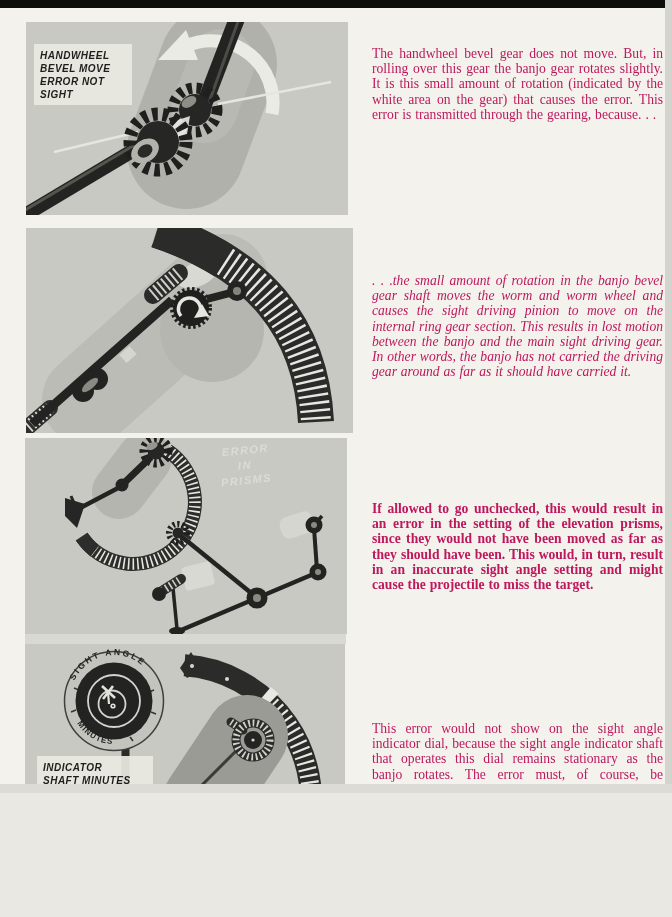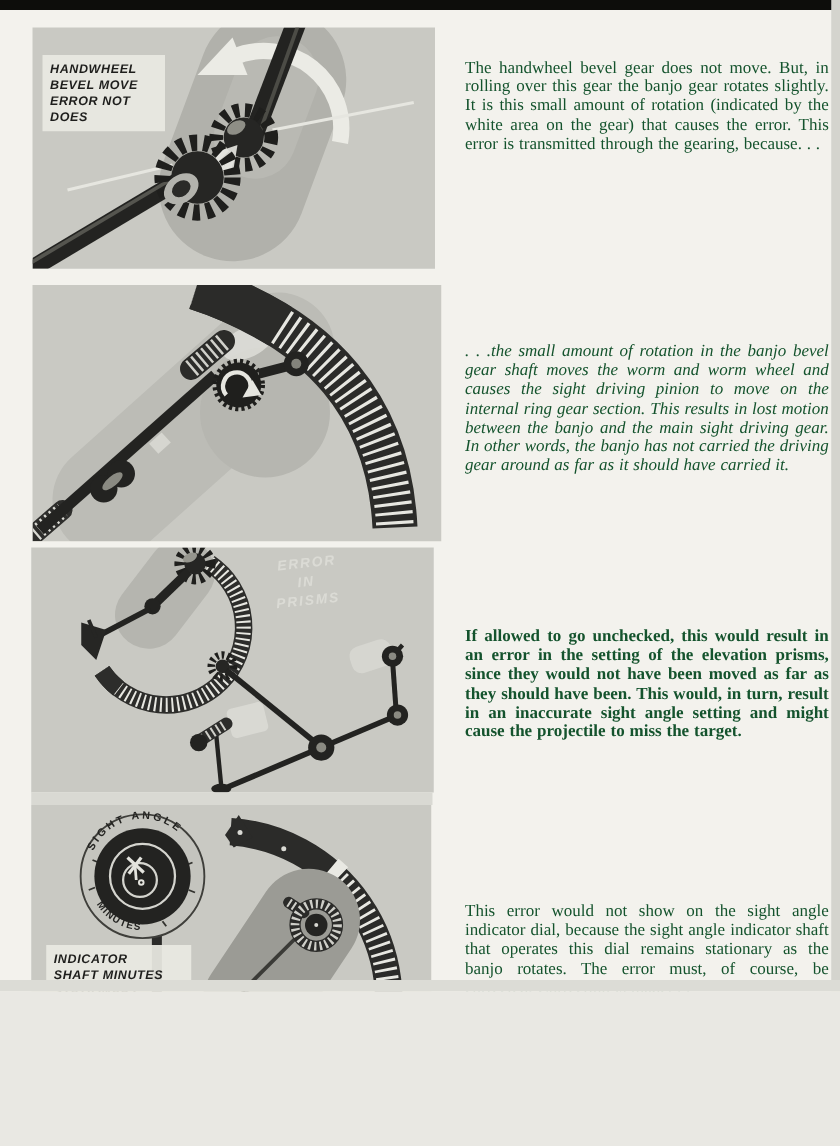--- a/index.html
+++ b/index.html
@@ -17,21 +17,21 @@
   .panel svg{position:absolute;left:0;top:0;}
   .panel-gap{position:absolute;background:#d9d9d3;}
   .fig-label{
     position:absolute;background:rgba(234,233,226,0.93);color:#1e1e1c;
     font:italic bold 10px/13px "Liberation Sans", sans-serif;
     letter-spacing:.5px;padding:5px 6px 4px 6px;
   }
   .fig-label span{display:block;white-space:nowrap;}
   .para{
     position:absolute;left:372px;width:291px;
-    font-size:13.6px;line-height:15.2px;color:#14532d;
+    font-size:13.6px;line-height:15.2px;color:#be185d;
     text-align:justify;word-spacing:.5px;
   }
   .page-number{
     position:absolute;left:0;top:882px;width:672px;text-align:center;
     font-size:14px;color:#8b5cf6;letter-spacing:1px;
   }
 </style>
 </head>
 <body>
 
@@ -68,21 +68,21 @@
         <circle cx="132" cy="120" r="28" stroke="#1f1f1d" stroke-width="13" stroke-dasharray="5.5 5" fill="none"></circle>
         <circle cx="132" cy="120" r="21" fill="#262624"></circle>
         <ellipse cx="119" cy="129" rx="15" ry="11" fill="#b3b3ad" transform="rotate(-35 119 129)"></ellipse>
         <ellipse cx="119" cy="129" rx="8" ry="6" fill="#2a2a28" transform="rotate(-35 119 129)"></ellipse>
       </g>
     </svg>
     <div class="fig-label" style="left:8px;top:22px;width:86px;">
       <span>HANDWHEEL</span>
       <span>BEVEL MOVE</span>
       <span>ERROR NOT</span>
-      <span>DOES</span>
+      <span>SIGHT</span>
     </div>
   </div>
 
   <div class="panel" style="left:26px;top:228px;width:327px;height:205px;">
     <svg width="327" height="205" viewBox="0 0 327 205">
       <line x1="62" y1="172" x2="196" y2="52" stroke="#bcbcb6" stroke-width="92" stroke-linecap="round"></line>
       <circle cx="186" cy="102" r="52" fill="#b6b6b0"></circle>
       <ellipse cx="172" cy="46" rx="22" ry="12" fill="#e3e3dd" opacity="0.75" transform="rotate(-25 172 46)"></ellipse>
       <g>
         <path d="M 131 2 Q 283 52 290 194" stroke="#2b2b29" stroke-width="36" fill="none"></path>

